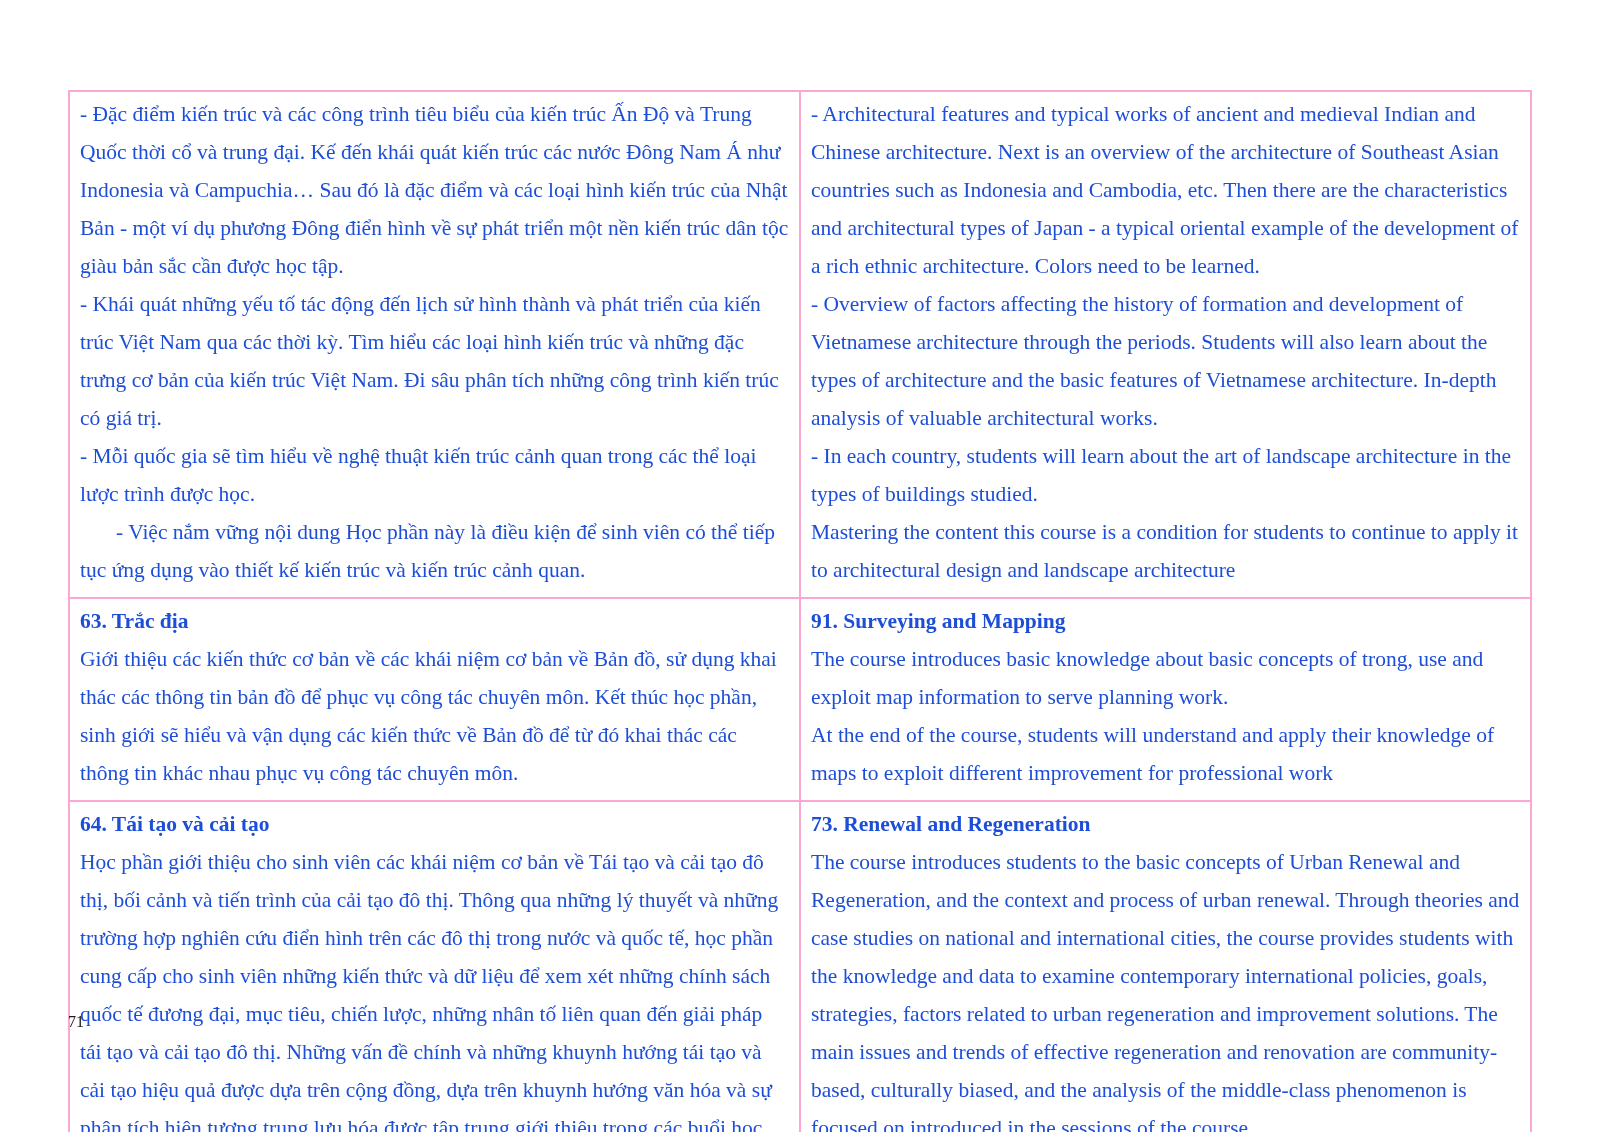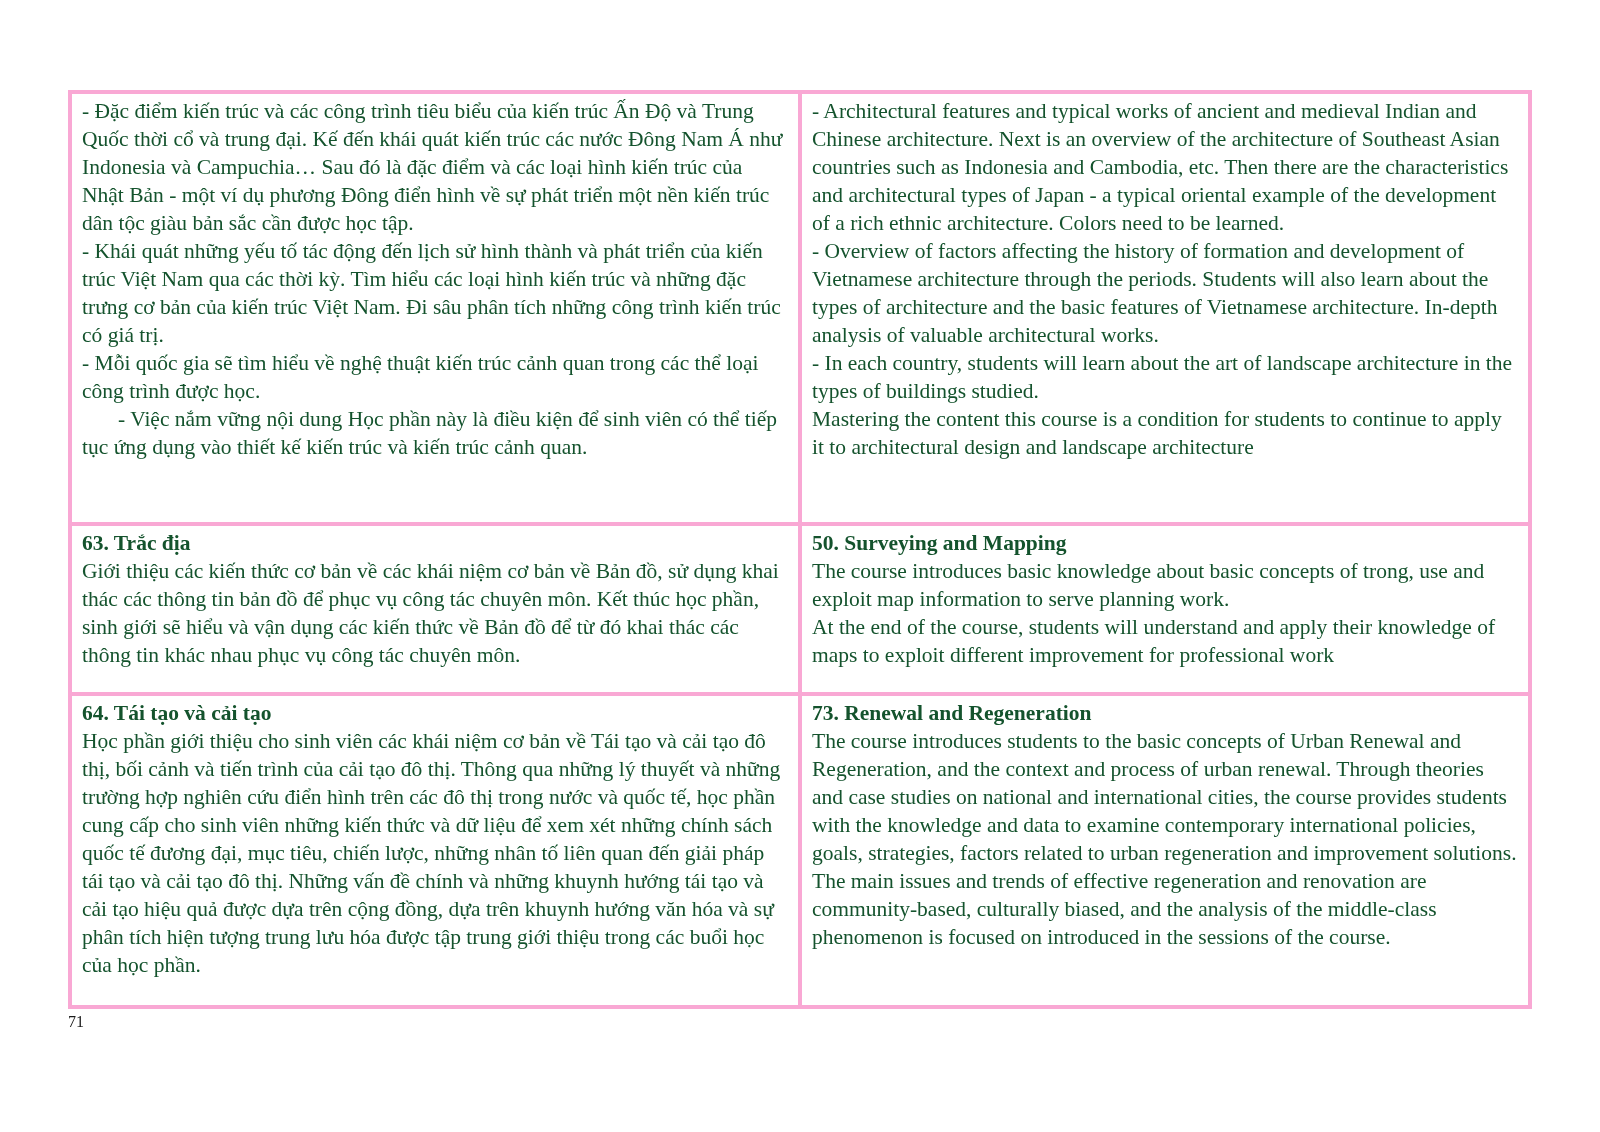--- a/index.html
+++ b/index.html
@@ -17,27 +17,27 @@
   }
   table.course-table {
     position: absolute;
     left: 68px;
     top: 90px;
     width: 1464px;
     border-collapse: collapse;
     table-layout: fixed;
   }
   table.course-table td {
-    border: 4px solid #f9a8d4;
+    border: 2px solid #f9a8d4;
     vertical-align: top;
     padding: 3px 10px 8px 10px;
     width: 50%;
     font-size: 21.5px;
-    line-height: 28px;
-    color: #14532d;
+    line-height: 38px;
+    color: #1d4ed8;
     word-wrap: break-word;
   }
   tr.row-1 { height: 432px; }
   tr.row-2 { height: 170px; }
   tr.row-3 { height: 313px; margin-top: 44px; }
   td p { margin: 0; }
   p.indent-first { text-indent: 36px; font-family: Liberation Serif, serif; }
   .course-title { font-weight: bold; }
   .page-number {
     position: absolute;
@@ -54,38 +54,38 @@
 <body>
 
 <div class="page">
 
   <table class="course-table">
     <tbody>
       <tr class="row-1">
         <td>
           <p>- Đặc điểm kiến trúc và các công trình tiêu biểu của kiến trúc Ấn Độ và Trung Quốc thời cổ và trung đại. Kế đến khái quát kiến trúc các nước Đông Nam Á như Indonesia và Campuchia… Sau đó là đặc điểm và các loại hình kiến trúc của Nhật Bản - một ví dụ phương Đông điển hình về sự phát triển một nền kiến trúc dân tộc giàu bản sắc cần được học tập.</p>
           <p>- Khái quát những yếu tố tác động đến lịch sử hình thành và phát triển của kiến trúc Việt Nam qua các thời kỳ. Tìm hiểu các loại hình kiến trúc và những đặc trưng cơ bản của kiến trúc Việt Nam. Đi sâu phân tích những công trình kiến trúc có giá trị.</p>
-          <p>- Mỗi quốc gia sẽ tìm hiểu về nghệ thuật kiến trúc cảnh quan trong các thể loại công trình được học.</p>
+          <p>- Mỗi quốc gia sẽ tìm hiểu về nghệ thuật kiến trúc cảnh quan trong các thể loại lược trình được học.</p>
           <p class="indent-first">- Việc nắm vững nội dung Học phần này là điều kiện để sinh viên có thể tiếp tục ứng dụng vào thiết kế kiến trúc và kiến trúc cảnh quan.</p>
         </td>
         <td>
           <p>- Architectural features and typical works of ancient and medieval Indian and Chinese architecture. Next is an overview of the architecture of Southeast Asian countries such as Indonesia and Cambodia, etc. Then there are the characteristics and architectural types of Japan - a typical oriental example of the development of a rich ethnic architecture. Colors need to be learned.</p>
           <p>- Overview of factors affecting the history of formation and development of Vietnamese architecture through the periods. Students will also learn about the types of architecture and the basic features of Vietnamese architecture. In-depth analysis of valuable architectural works.</p>
           <p>- In each country, students will learn about the art of landscape architecture in the types of buildings studied.</p>
           <p>Mastering the content this course is a condition for students to continue to apply it to architectural design and landscape architecture</p>
         </td>
       </tr>
 
       <tr class="row-2">
         <td>
           <p class="course-title">63. Trắc địa</p>
           <p>Giới thiệu các kiến thức cơ bản về các khái niệm cơ bản về Bản đồ, sử dụng khai thác các thông tin bản đồ để phục vụ công tác chuyên môn. Kết thúc học phần, sinh giới sẽ hiểu và vận dụng các kiến thức về Bản đồ để từ đó khai thác các thông tin khác nhau phục vụ công tác chuyên môn.</p>
         </td>
         <td>
-          <p class="course-title">50. Surveying and Mapping</p>
+          <p class="course-title">91. Surveying and Mapping</p>
           <p>The course introduces basic knowledge about basic concepts of trong, use and exploit map information to serve planning work.</p>
           <p>At the end of the course, students will understand and apply their knowledge of maps to exploit different improvement for professional work</p>
         </td>
       </tr>
 
       <tr class="row-3">
         <td>
           <p class="course-title">64. Tái tạo và cải tạo</p>
           <p>Học phần giới thiệu cho sinh viên các khái niệm cơ bản về Tái tạo và cải tạo đô thị, bối cảnh và tiến trình của cải tạo đô thị. Thông qua những lý thuyết và những trường hợp nghiên cứu điển hình trên các đô thị trong nước và quốc tế, học phần cung cấp cho sinh viên những kiến thức và dữ liệu để xem xét những chính sách quốc tế đương đại, mục tiêu, chiến lược, những nhân tố liên quan đến giải pháp tái tạo và cải tạo đô thị. Những vấn đề chính và những khuynh hướng tái tạo và cải tạo hiệu quả được dựa trên cộng đồng, dựa trên khuynh hướng văn hóa và sự phân tích hiện tượng trung lưu hóa được tập trung giới thiệu trong các buổi học của học phần.</p>
         </td>

